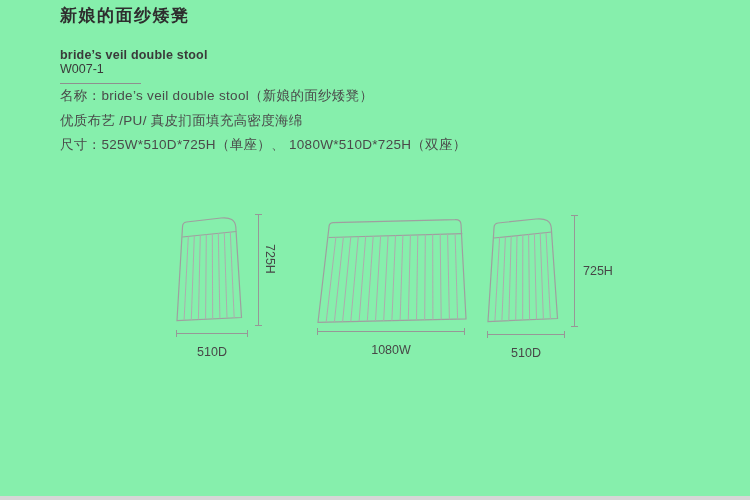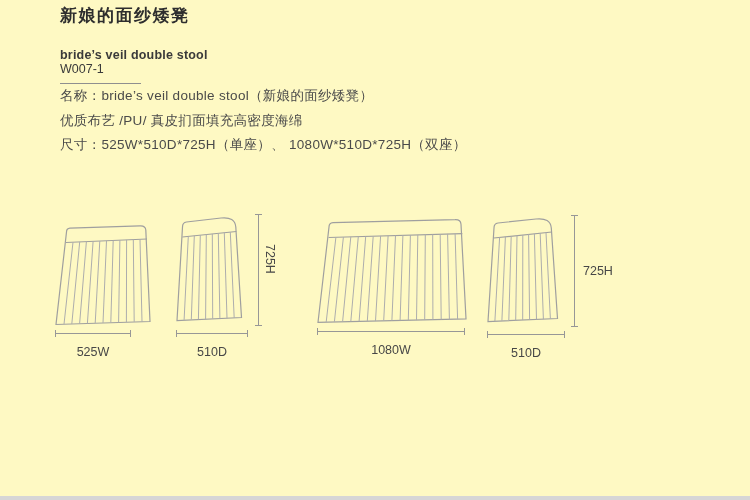--- a/index.html
+++ b/index.html
@@ -1,18 +1,18 @@
 <!DOCTYPE html>
 <html><head>
 <meta charset="utf-8">
 <style>
   * { margin:0; padding:0; box-sizing:border-box; }
   html,body { background:#fff; }
   body { width:750px; height:500px; font-family:"Liberation Sans","DejaVu Sans",sans-serif; color:#4a4a4a; }
-  .page { position:relative; width:750px; height:500px; background:#fef9c3; overflow:hidden; }
+  .page { position:relative; width:750px; height:500px; background:#86efac; overflow:hidden; }
 
   .content { padding:5px 40px 0 60px; }
   .title { font-size:17px; font-weight:bold; color:#2e2e2e; letter-spacing:1.5px; line-height:21px; }
   .subtitle { margin-top:22px; font-size:12.5px; font-weight:bold; color:#3a3a3a; letter-spacing:0.2px; }
   .model { font-size:12.5px; color:#3a3a3a; }
   .rule { margin-top:7px; width:81px; border-bottom:1px solid #8f8f8f; }
 
   .specs { font-size:13.5px; line-height:24.6px; color:#4a4a4a; letter-spacing:0.3px; }
 
   .drawings { position:relative; margin-top:54px; height:166px; }
@@ -47,39 +47,20 @@
 
     <div class="specs">
       <div class="spec-line">名称：bride’s veil double stool（新娘的面纱矮凳）</div>
       <div class="spec-line">优质布艺 /PU/ 真皮扪面填充高密度海绵</div>
       <div class="spec-line">尺寸：525W*510D*725H（单座）、 1080W*510D*725H（双座）</div>
     </div>
   </div>
 
   <div class="drawings">
 
-    <div class="dcol" style="left:55px; top:12px; width:96px;">
-      <svg class="stool" width="96" height="103" viewBox="0 0 96 103">
-        <path d="M11.5,8 Q11.5,4.5 15,4.2 L85,1.8 Q90.5,1.5 90.8,6 L95,97.5 L1,100.5 Z"></path>
-        <line class="seat" x1="11" y1="18.5" x2="92" y2="15"></line>
-        <line x1="18" y1="18.2" x2="9" y2="100.2"></line>
-        <line x1="24.7" y1="17.9" x2="16.8" y2="99.9"></line>
-        <line x1="31.4" y1="17.6" x2="24.6" y2="99.7"></line>
-        <line x1="38.1" y1="17.3" x2="32.4" y2="99.4"></line>
-        <line x1="44.8" y1="17.0" x2="40.2" y2="99.2"></line>
-        <line x1="51.5" y1="16.8" x2="48.0" y2="98.9"></line>
-        <line x1="58.2" y1="16.5" x2="55.8" y2="98.7"></line>
-        <line x1="64.9" y1="16.2" x2="63.6" y2="98.4"></line>
-        <line x1="71.6" y1="15.9" x2="71.4" y2="98.2"></line>
-        <line x1="78.3" y1="15.6" x2="79.2" y2="97.9"></line>
-        <line x1="85.0" y1="15.3" x2="87.0" y2="97.7"></line>
-      </svg>
-      <div class="dim-h" style="width:76px;"></div>
-      <div class="dim-label" style="width:76px;">525W</div>
-    </div>
 
     <div class="dcol" style="left:176px; top:2px; width:74px;">
       <svg class="stool" width="74" height="113" viewBox="0 0 74 113">
         <path d="M6.5,13 Q6.5,8.5 10.5,8 L45,4 Q59,2.5 59.8,13 L65.5,103.5 L1,106.5 Z"></path>
         <line class="seat" x1="6.3" y1="23" x2="60.3" y2="17.5"></line>
         <line x1="12.3" y1="22.4" x2="8.1" y2="105.9"></line>
         <line x1="18.3" y1="21.8" x2="15.3" y2="105.6"></line>
         <line x1="24.3" y1="21.2" x2="22.4" y2="105.4"></line>
         <line x1="30.3" y1="20.6" x2="29.6" y2="105.1"></line>
         <line x1="36.3" y1="19.9" x2="36.7" y2="104.8"></line>

